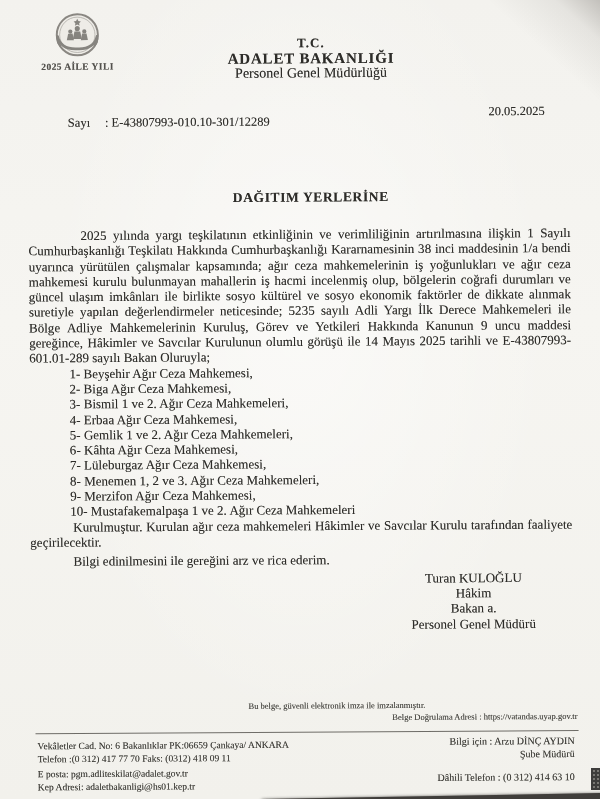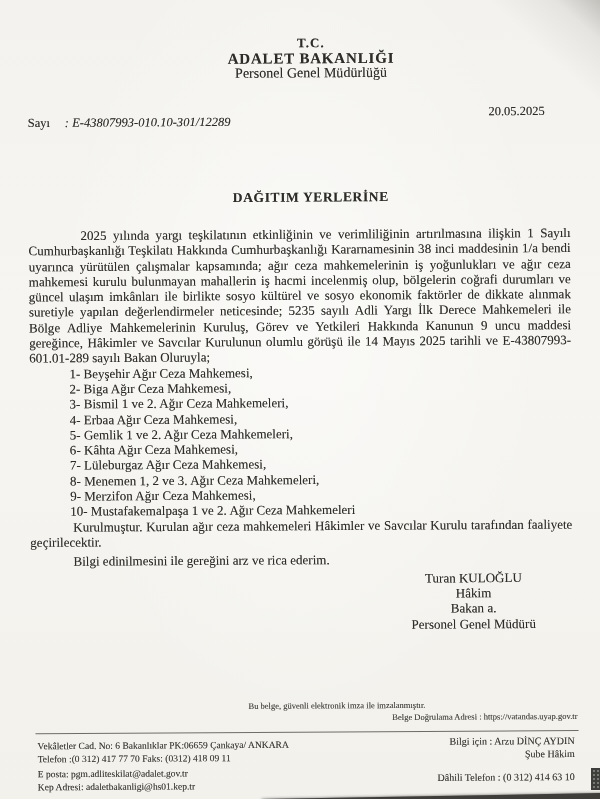--- a/index.html
+++ b/index.html
@@ -49,22 +49,22 @@
   }
   .title-block{position:absolute;left:13px;top:37px;width:600px;text-align:center;line-height:14px;}
   .t-country{font-size:13px;font-weight:600;letter-spacing:1px;}
   .t-ministry{font-size:15px;font-weight:600;letter-spacing:.8px;margin-top:1px;}
   .t-department{font-size:14px;font-weight:500;margin-top:1px;}
 
   .doc-date{position:absolute;top:106px;right:54px;font-size:12.5px;}
 
   .meta{position:absolute;left:30px;top:115px;font-size:12.5px;line-height:15.5px;}
   .meta-row{display:flex;}
-  .meta-label{width:37px;}
-  .meta-value{white-space:nowrap;font-style:italic;}
+  .meta-label{width:37px;margin-left:40px;}
+  .meta-value{white-space:nowrap;}
   .meta-cont{padding-left:42px;}
 
   .recipient{
     position:absolute;left:12px;top:190px;width:600px;text-align:center;
     font-size:13.5px;font-weight:600;letter-spacing:.6px;
   }
 
   .body-text{position:absolute;left:30px;top:227px;width:541px;font-size:13px;line-height:15.3px;}
   .p1{text-align:justify;text-indent:52px;margin:0;}
   .court-list{margin:0 0 0 40px;}
@@ -88,20 +88,37 @@
   .footer-right{position:absolute;right:28px;top:736px;font-size:10px;line-height:12.5px;
     text-align:right;color:#393833;}
   .footer-right .gap{margin-top:11px;}
 </style>
 </head>
 <body>
 
 <div id="page">
   <div class="sheet">
 
+    <div class="logo">
+      <svg width="64" height="50" viewBox="0 0 78 56">
+        <circle cx="39" cy="27" r="25" fill="#edebe6" stroke="#73706b" stroke-width="2.4"></circle>
+        <circle cx="39" cy="27" r="21.5" fill="none" stroke="#8f8c86" stroke-width="0.8"></circle>
+        <path d="M39 7.5 l1.4 2.8 3 .5 -2.1 2.1 .5 3 -2.8-1.4 -2.8 1.4 .5-3 -2.1-2.1 3-.5 z" fill="#6f6c67"></path>
+        <circle cx="39" cy="19.5" r="3.1" fill="#6f6c67"></circle>
+        <path d="M35.5 23 h7 l2 9 h-11 z" fill="#6f6c67"></path>
+        <circle cx="30.5" cy="23" r="2.6" fill="#6f6c67"></circle>
+        <path d="M27.8 25.5 h5.4 l1.6 8 h-8.6 z" fill="#6f6c67"></path>
+        <circle cx="47.5" cy="23" r="2.6" fill="#6f6c67"></circle>
+        <path d="M44.8 25.5 h5.4 l1.6 8 h-8.6 z" fill="#6f6c67"></path>
+        <path d="M15 29 q4 16 24 15 q20 1 24-15" fill="none" stroke="#6f6c67" stroke-width="3.2" stroke-linecap="round"></path>
+        <path d="M15 29 q-1 7 3 11" fill="none" stroke="#6f6c67" stroke-width="2.4" stroke-linecap="round"></path>
+        <path d="M63 29 q1 7 -3 11" fill="none" stroke="#6f6c67" stroke-width="2.4" stroke-linecap="round"></path>
+      </svg>
+      <div class="logo-caption">2025 AİLE YILI</div>
+    </div>
 
     <div class="title-block">
       <div class="t-country">T.C.</div>
       <div class="t-ministry">ADALET BAKANLIĞI</div>
       <div class="t-department">Personel Genel Müdürlüğü</div>
     </div>
 
     <div class="doc-date">20.05.2025</div>
 
     <div class="meta">
@@ -144,21 +161,21 @@
     <div class="footer-rule"></div>
 
     <div class="footer-left">
       <div>Vekâletler Cad. No: 6 Bakanlıklar PK:06659 Çankaya/ ANKARA</div>
       <div>Telefon :(0 312) 417 77 70   Faks: (0312) 418 09 11</div>
       <div class="gap">E posta: pgm.adliteskilat@adalet.gov.tr</div>
       <div>Kep Adresi: adaletbakanligi@hs01.kep.tr</div>
     </div>
     <div class="footer-right">
       <div>Bilgi için : Arzu DİNÇ AYDIN</div>
-      <div>Şube Hâkim</div>
+      <div>Şube Müdürü</div>
       <div class="gap">Dâhili Telefon : (0 312) 414 63 10</div>
     </div>
   </div>
 
   <div class="corner-shadow"></div>
   <div class="qr-fragment"></div>
   <div class="bottom-edge"></div>
 </div>
 
 </body></html>

